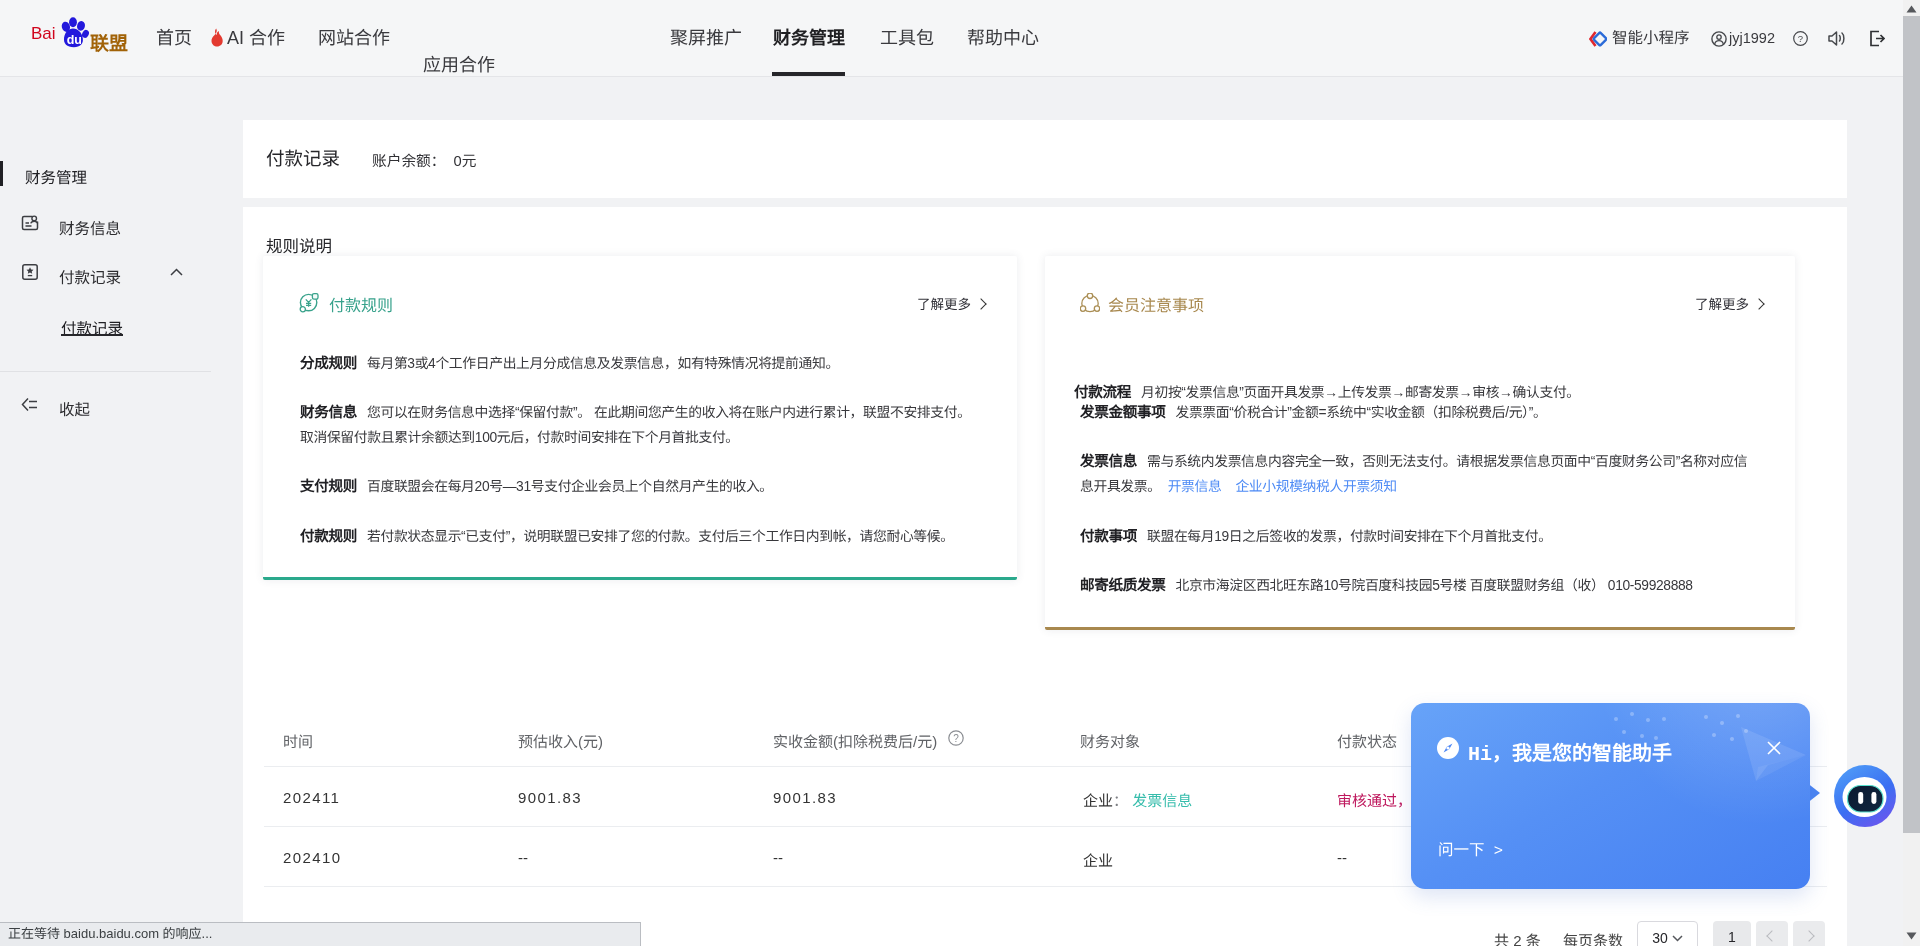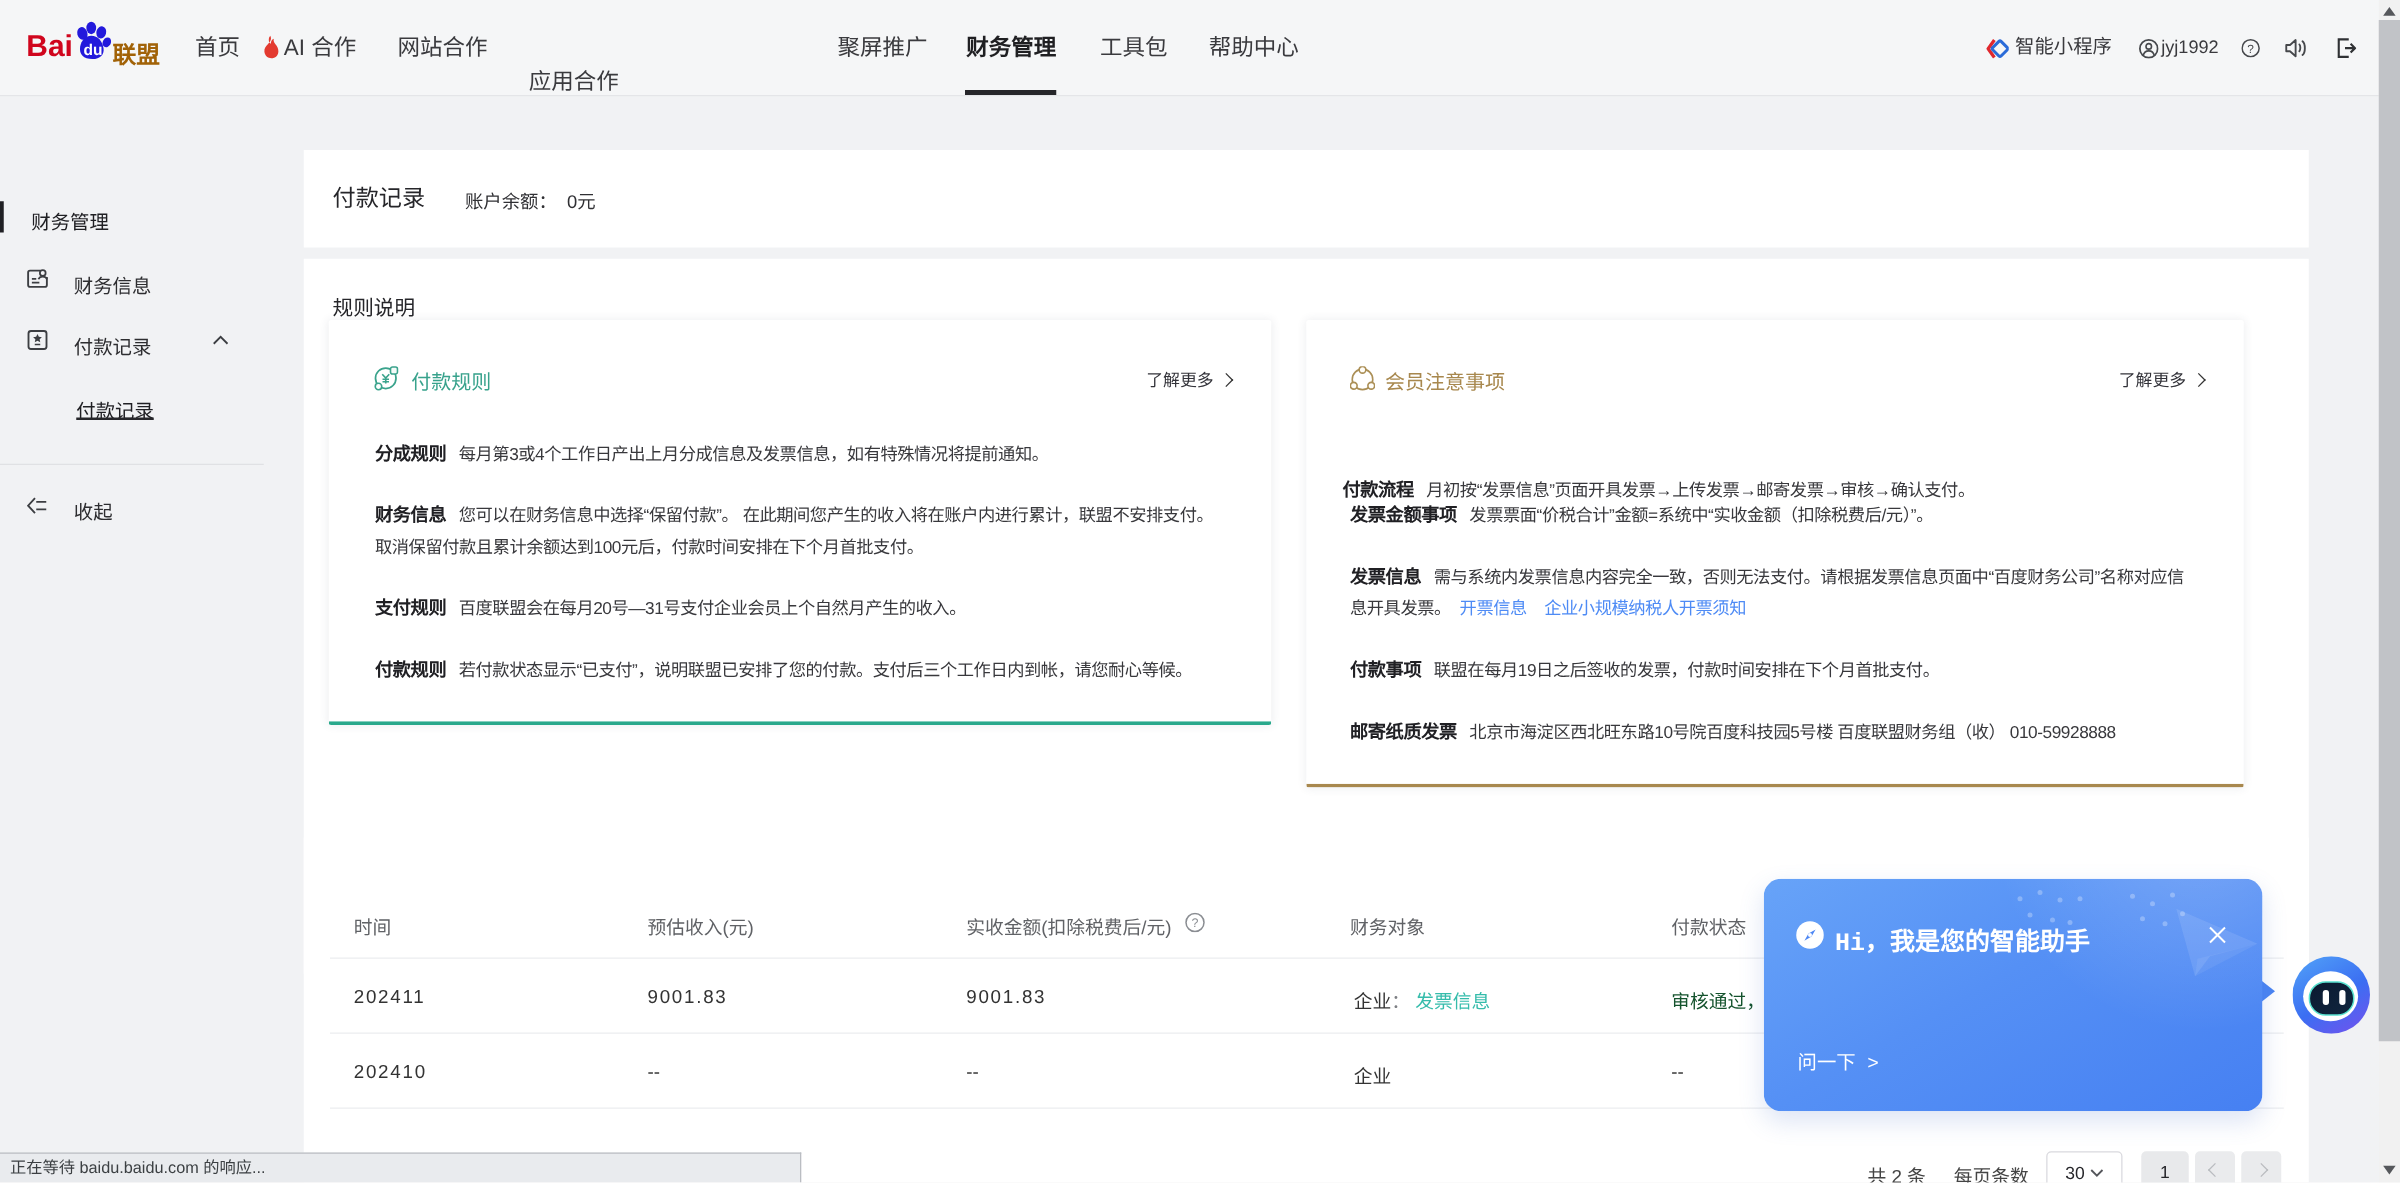--- a/index.html
+++ b/index.html
@@ -53,21 +53,21 @@
 #sb-thumb { position:absolute; right:0; top:16px; width:17px; height:817px; background:#c1c3c7; z-index:31; }
 
 
 #statusbar { position:absolute; left:0; top:922px; width:641px; height:24px; background:#e9ebee; border:1px solid #babdc2; border-left:none; border-bottom:none; font-size:13px; color:#3c4043; line-height:22px; padding-left:8px; z-index:40; }
 </style>
 </head>
 <body>
 
 <div id="header">
 
-  <div class="abs" style="left:21px; top:24px; font-size:24px; font-weight:bold; color:#d0051d; letter-spacing:0;">Bai</div>
+  <div class="abs" style="left:31px; top:24px; font-size:17px; font-weight:normal; color:#d0051d; letter-spacing:0;">Bai</div>
   <svg class="abs" style="left:57px; top:16px;" width="32" height="34" viewBox="0 0 36 38">
     <ellipse cx="10" cy="12" rx="4.6" ry="5.8" fill="#2319dc" transform="rotate(-15 10 12)"></ellipse>
     <ellipse cx="18" cy="7" rx="4.4" ry="5.6" fill="#2319dc"></ellipse>
     <ellipse cx="27" cy="11" rx="4.4" ry="5.5" fill="#2319dc" transform="rotate(15 27 11)"></ellipse>
     <ellipse cx="32" cy="20" rx="3.6" ry="4.6" fill="#2319dc" transform="rotate(28 32 20)"></ellipse>
     <path d="M18 14 C24 14 28 19 29 25 C30 31 26 35 19 35 C11 35 7 31 8 24 C9 18 13 14 18 14 Z" fill="#2319dc"></path>
     <text x="11" y="31" font-size="14" font-weight="bold" fill="#fff" font-family="Liberation Sans, sans-serif">du</text>
   </svg>
   <div class="abs" style="left:90px; top:28px; font-size:19px; font-weight:bold; color:#a16207;">联盟</div>
 
@@ -192,21 +192,21 @@
     <circle cx="8" cy="8" r="7.2" fill="none" stroke="#8a8d92" stroke-width="1.2"></circle>
     <text x="8" y="11.6" font-size="10" fill="#8a8d92" text-anchor="middle" font-family="Liberation Sans, sans-serif">?</text>
   </svg>
 <div class="th" style="left:1080px; top:730px;">财务对象</div>
 <div class="th" style="left:1337px; top:730px;">付款状态</div>
 <div class="tline" style="top:766px;"></div>
 <div class="td num" style="left:283px; top:789px;">202411</div>
 <div class="td num" style="left:518px; top:789px;">9001.83</div>
 <div class="td num" style="left:773px; top:789px;">9001.83</div>
 <div class="td" style="left:1083px; top:789px;">企业<span style="color:#7d7f84;">：</span> <span class="teal-link">发票信息</span></div>
-<div class="td" style="left:1337px; top:789px; color:#14532d;">审核通过，</div>
+<div class="td" style="left:1337px; top:789px; color:#be185d;">审核通过，</div>
 <div class="tline" style="top:826px;"></div>
 <div class="td num" style="left:283px; top:849px;">202410</div>
 <div class="td" style="left:518px; top:849px;">--</div>
 <div class="td" style="left:773px; top:849px;">--</div>
 <div class="td" style="left:1083px; top:849px;">企业</div>
 <div class="td" style="left:1337px; top:849px;">--</div>
 <div class="tline" style="top:886px;"></div>
 
 <div class="pgtxt" style="left:1494px; top:929px;">共 2 条</div>
 <div class="pgtxt" style="left:1563px; top:929px;">每页条数</div>

